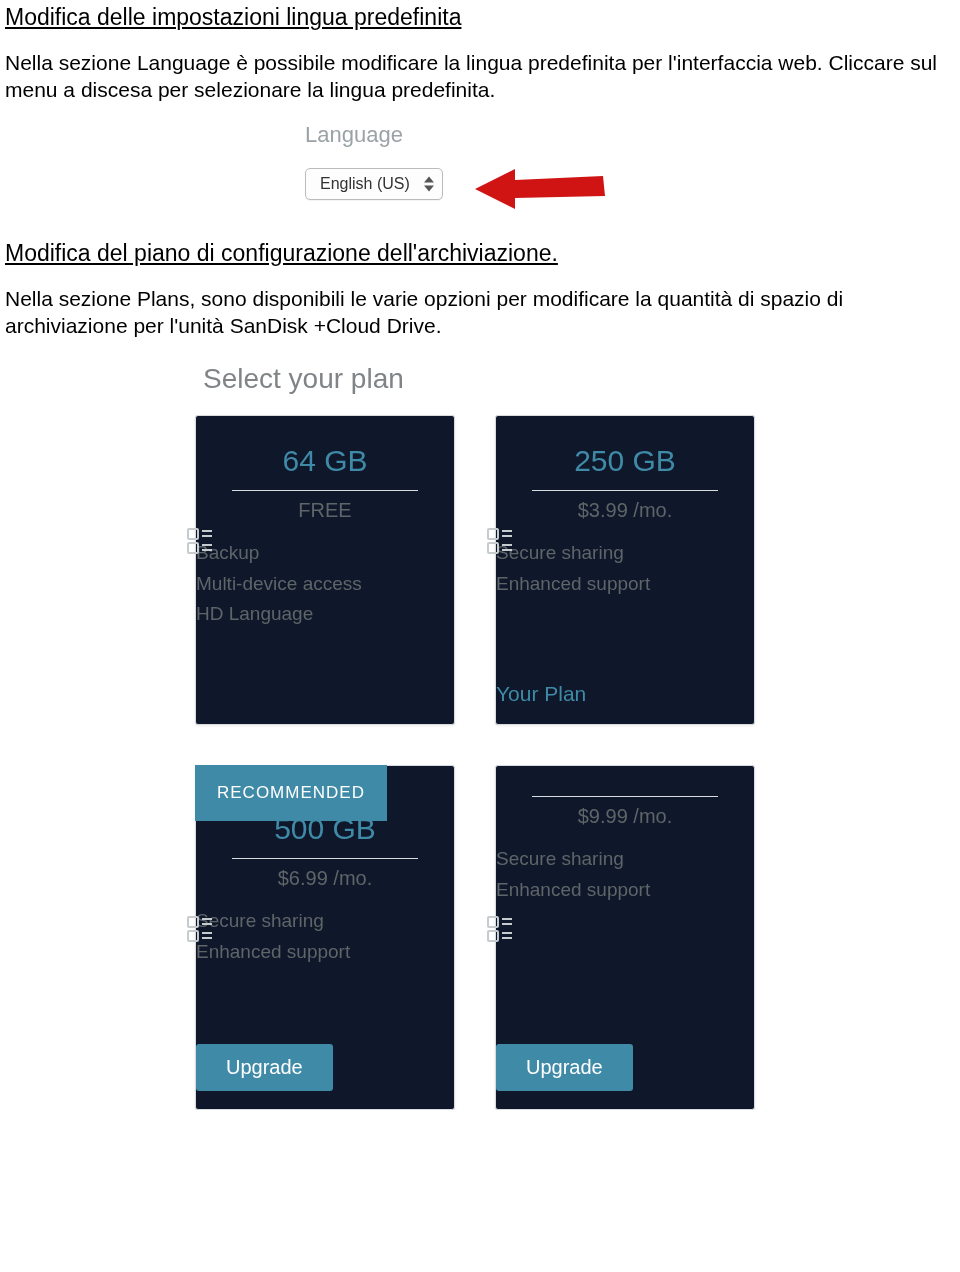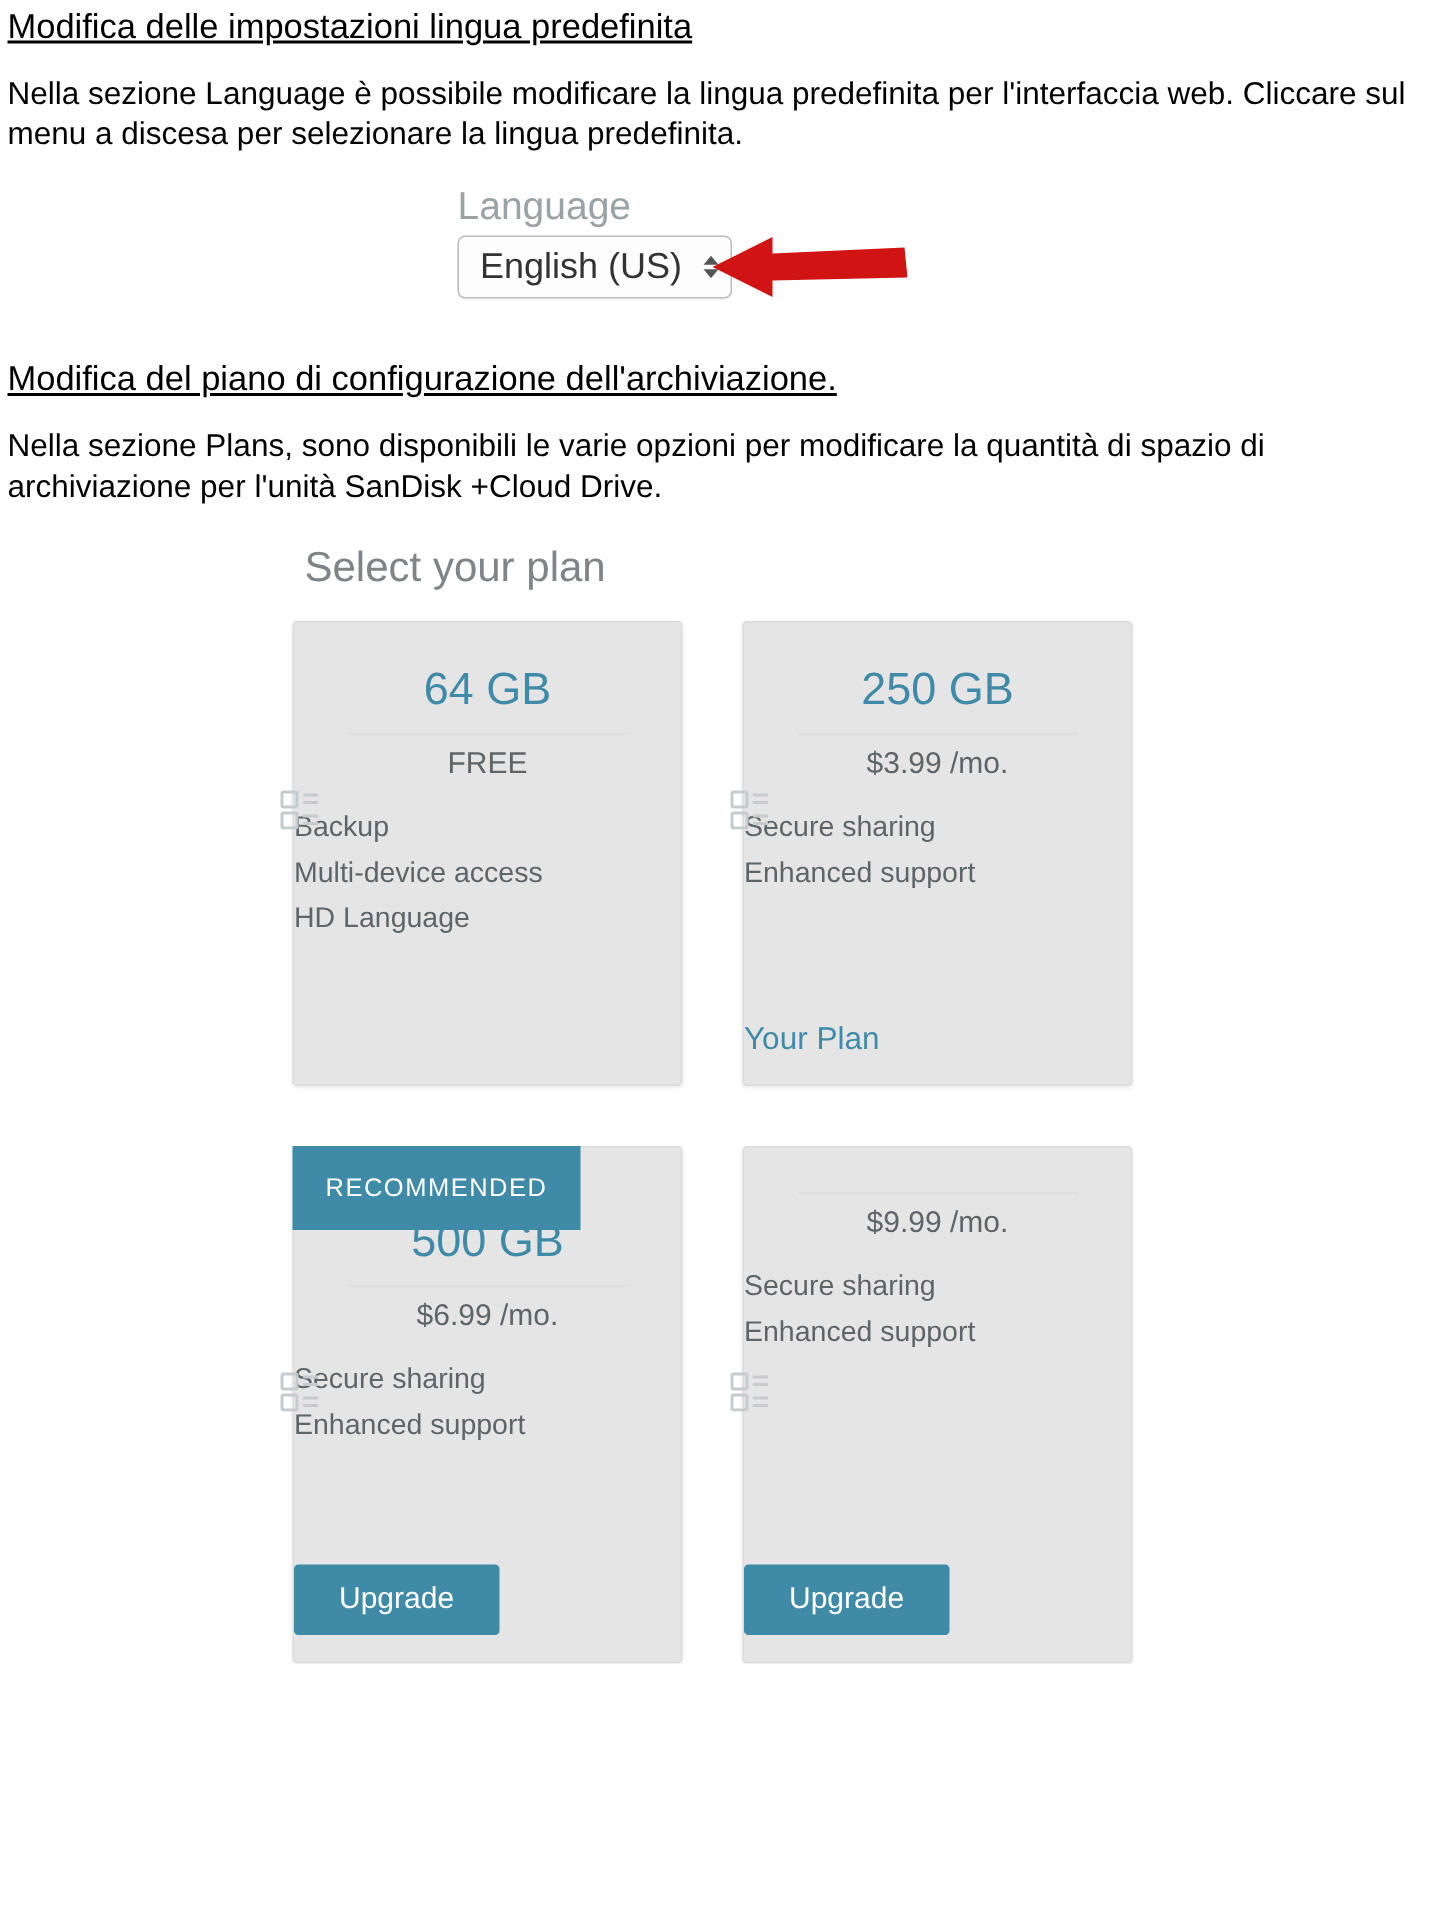--- a/index.html
+++ b/index.html
@@ -22,31 +22,31 @@
     margin: 0 0 18px 0;
   }
 
   
   .lang-block {
     margin: 0 0 40px 300px;
     width: 210px;
   }
   .lang-label {
     color: #9aa2a6;
-    font-size: 26px;
+    font-size: 22px;
     font-family: "Segoe UI", Arial, sans-serif;
-    margin-bottom: 4px;
+    margin-bottom: 20px;
   }
   .lang-select {
     position: relative;
     border: 1px solid #b8bcbe;
     border-radius: 5px;
     background: #fdfdfd;
     padding: 6px 32px 6px 14px;
-    font-size: 24px;
+    font-size: 16px;
     color: #333;
     font-family: "Segoe UI", Arial, sans-serif;
     display: inline-block;
     box-shadow: 0 1px 1px rgba(0,0,0,0.05);
   }
   .spinner {
     position: absolute;
     right: 8px;
     top: 50%;
     transform: translateY(-50%);
@@ -88,21 +88,21 @@
   .plan-grid {
     display: grid;
     grid-template-columns: 260px 260px;
     column-gap: 40px;
     row-gap: 40px;
   }
   .plan-card {
     position: relative;
     border: 1px solid #d8dcde;
     border-radius: 3px;
-    background: #e5e5e5;
+    background: #0f172a;
     box-shadow: 0 1px 3px rgba(0,0,0,0.08);
     min-height: 310px;
     padding-top: 18px;
     box-sizing: border-box;
   }
   .plan-card.tall { min-height: 345px; }
   .deco-icon {
     position: absolute;
     left: -10px;
     top: 110px;

